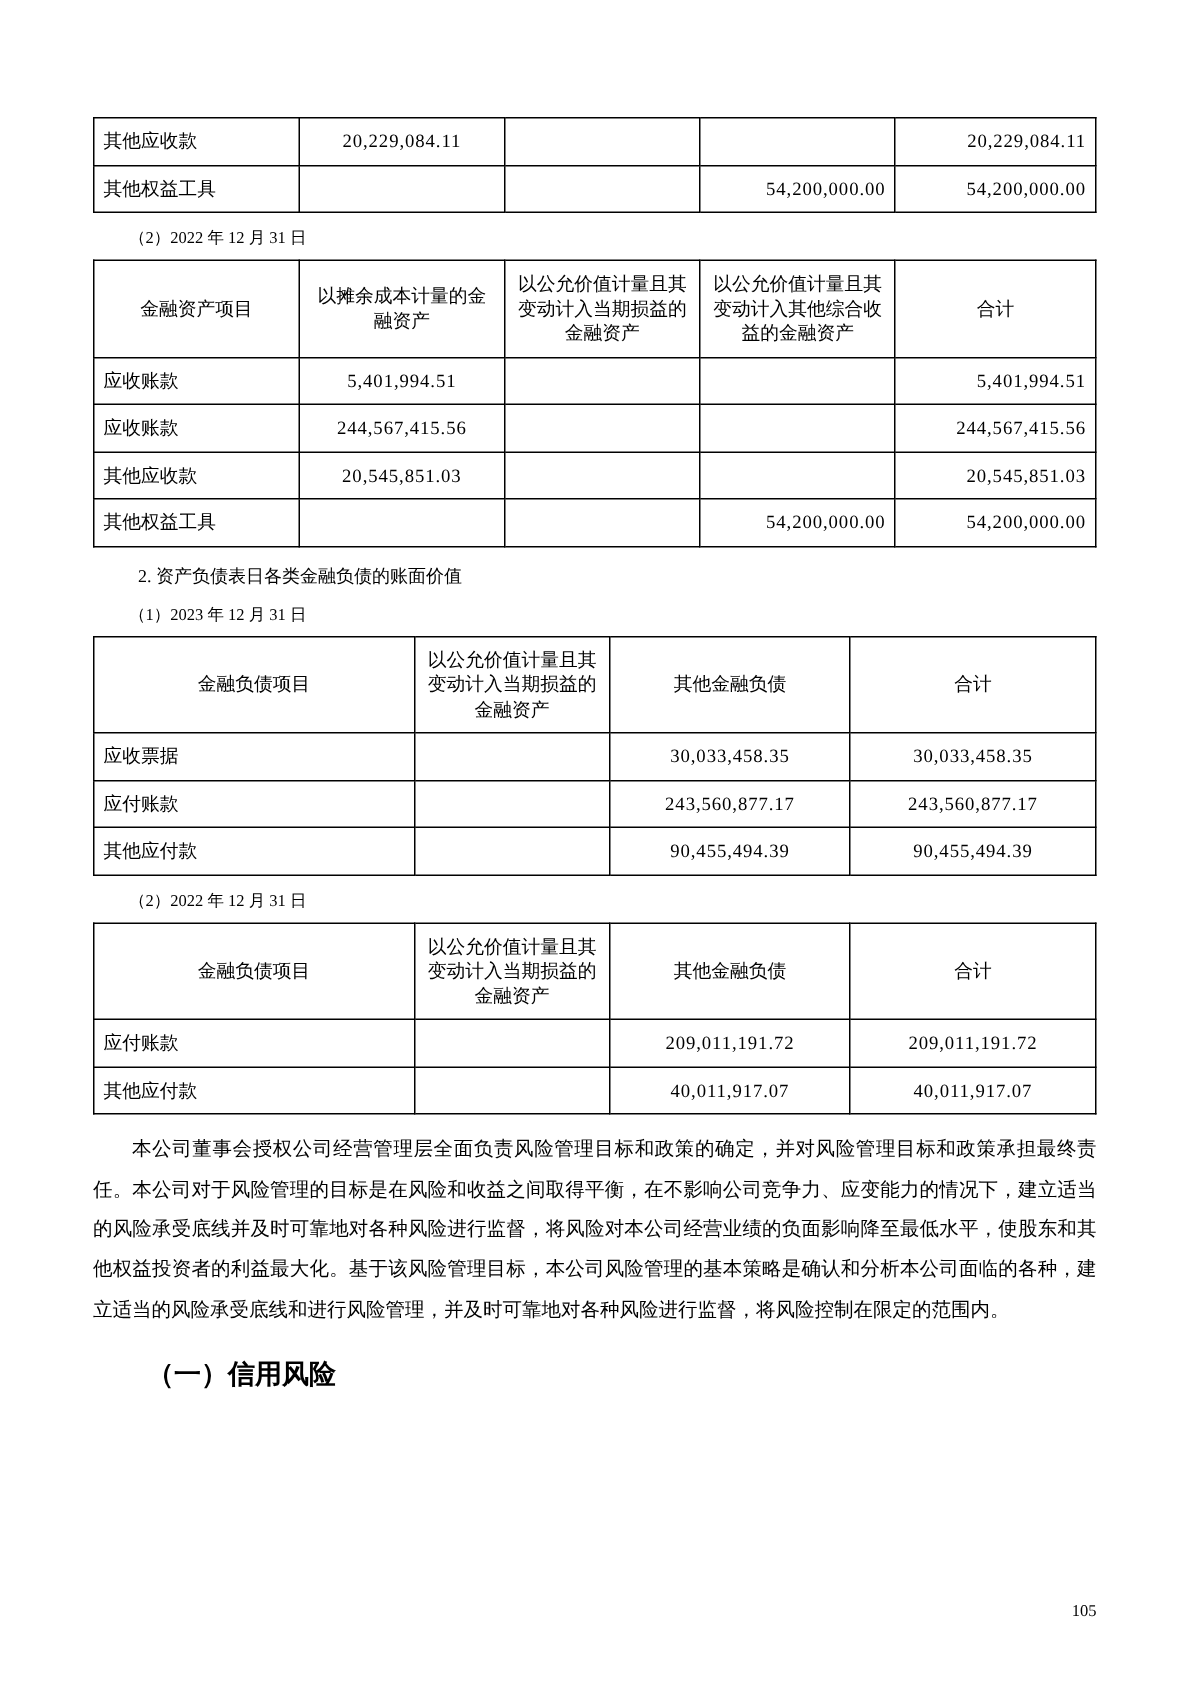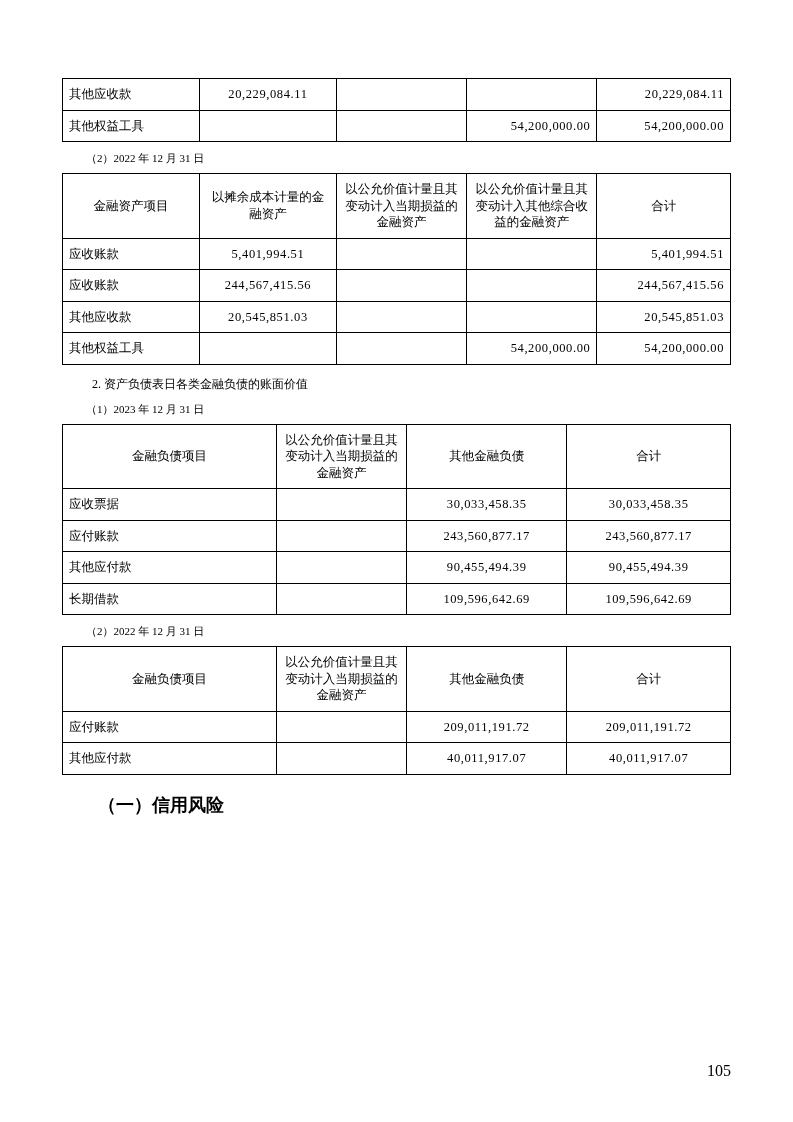--- a/index.html
+++ b/index.html
@@ -66,21 +66,21 @@
   .section-head {
     font-size: 18px;
     font-weight: bold;
     margin: 18px 0 0 0;
     text-indent: 2em;
   }
   .page-number {
     position: absolute;
     right: 62px;
     bottom: 42px;
-    font-size: 16px;
+    font-size: 11px;
   }
   .tbl-block { margin-bottom: 2px; }
 </style>
 </head>
 <body>
 
 <div class="page">
 
   <div class="tbl-block">
     <table class="fin">
@@ -195,26 +195,20 @@
           <td class="c-center num"></td>
           <td class="c-center num">243,560,877.17</td>
           <td class="c-center num">243,560,877.17</td>
         </tr>
         <tr>
           <td class="c-left">其他应付款</td>
           <td class="c-center num"></td>
           <td class="c-center num">90,455,494.39</td>
           <td class="c-center num">90,455,494.39</td>
         </tr>
-        <tr>
-          <td class="c-left">长期借款</td>
-          <td class="c-center num"></td>
-          <td class="c-center num">109,596,642.69</td>
-          <td class="c-center num">109,596,642.69</td>
-        </tr>
       </tbody>
     </table>
   </div>
 
   <div class="caption">（2）2022 年 12 月 31 日</div>
 
   <div class="tbl-block">
     <table class="fin">
       <colgroup>
         <col style="width:32%">
@@ -240,18 +234,19 @@
         <tr>
           <td class="c-left">其他应付款</td>
           <td class="c-center num"></td>
           <td class="c-center num">40,011,917.07</td>
           <td class="c-center num">40,011,917.07</td>
         </tr>
       </tbody>
     </table>
   </div>
 
+  <p class="body-text">本公司董事会授权公司经营管理层全面负责风险管理目标和政策的确定，并对风险管理目标和政策承担最终责任。本公司对于风险管理的目标是在风险和收益之间取得平衡，在不影响公司竞争力、应变能力的情况下，建立适当的风险承受底线并及时可靠地对各种风险进行监督，将风险对本公司经营业绩的负面影响降至最低水平，使股东和其他权益投资者的利益最大化。基于该风险管理目标，本公司风险管理的基本策略是确认和分析本公司面临的各种，建立适当的风险承受底线和进行风险管理，并及时可靠地对各种风险进行监督，将风险控制在限定的范围内。</p>
 
   <div class="section-head">（一）信用风险</div>
 
   <div class="page-number">105</div>
 
 </div>
 
 </body></html>

